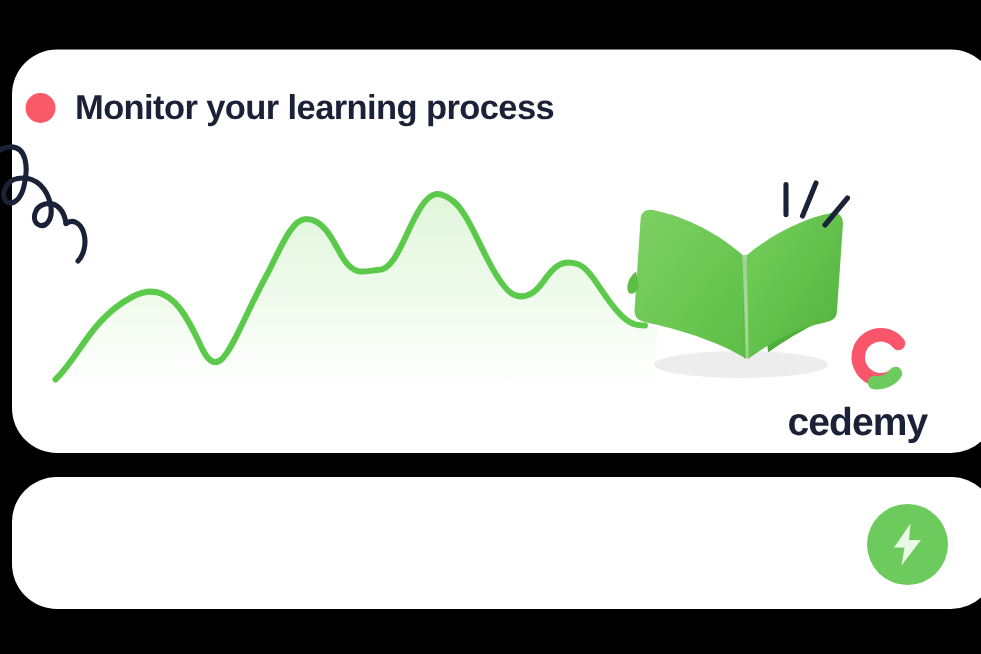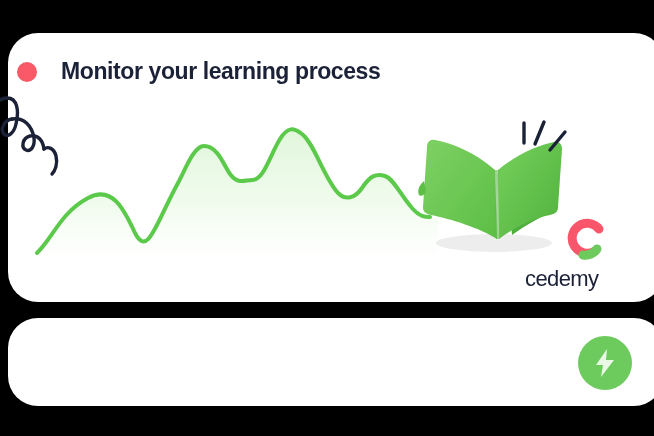--- a/index.html
+++ b/index.html
@@ -17,21 +17,21 @@
     background:#ffffff;
     border-radius:30px;
     overflow:hidden;
   }
   #card-monitor { left:8px; top:33px; width:656px; height:269px; }
   #card-boost   { left:8px; top:318px; width:656px; height:88px; }
 
   
   .head-row {
     position:absolute; left:17px; top:60px;
-    display:flex; align-items:center; gap:24px;
+    display:flex; align-items:center; gap:13px;
     z-index:6;
   }
   .dot-red {
     width:20px; height:20px; border-radius:50%;
     background:#FA5A68; flex:0 0 auto;
   }
   .head-title {
     font-size:23px; font-weight:700; letter-spacing:-0.4px;
     color:#1B2137; white-space:nowrap; line-height:1;
   }
@@ -46,21 +46,21 @@
   .book { position:absolute; left:418px; top:115px; z-index:5; }
 
   
   .sparkles { position:absolute; left:512px; top:115px; z-index:6; }
 
   
   .brand { position:absolute; left:525px; top:216px; z-index:7; }
   .brand-mark { position:absolute; left:38px; top:0px; }
   .brand-name {
     position:absolute; left:0px; top:52px;
-    font-size:22px; font-weight:400; letter-spacing:-0.6px;
+    font-size:26px; font-weight:700; letter-spacing:-0.6px;
     color:#1B2137; line-height:1; white-space:nowrap;
   }
 
   
   .boost-title {
     position:absolute; left:18px; top:350px;
     font-size:23px; font-weight:700; letter-spacing:-0.4px;
     color:#1B2137; line-height:1; z-index:6; white-space:nowrap;
   }
   .boost-btn {

